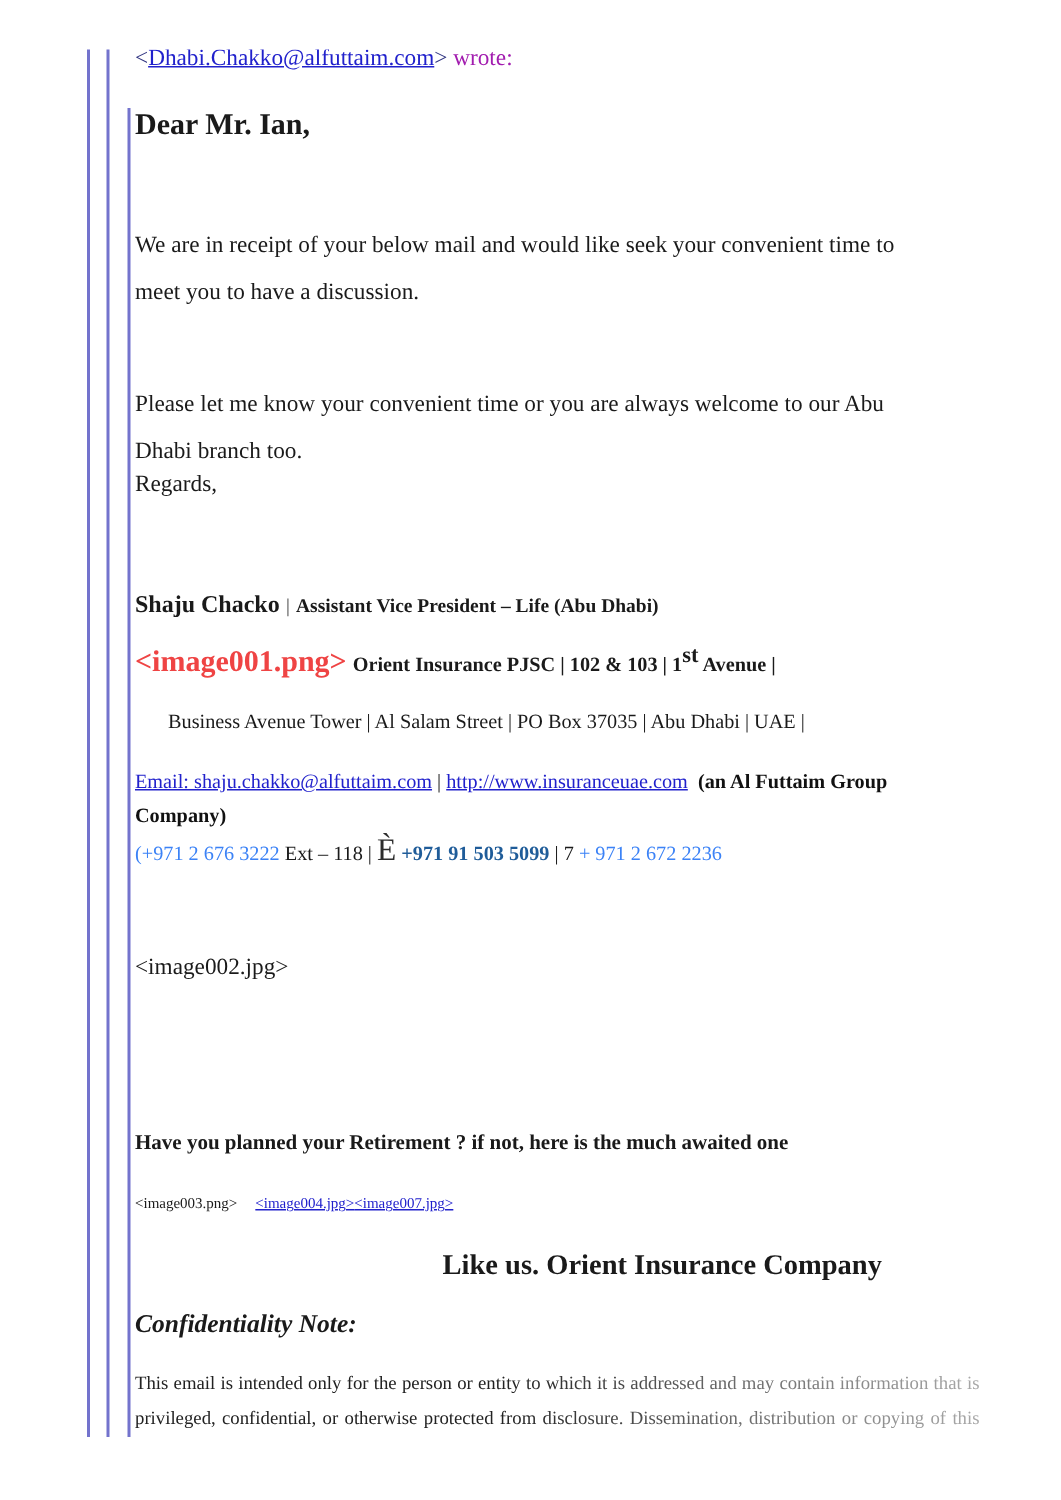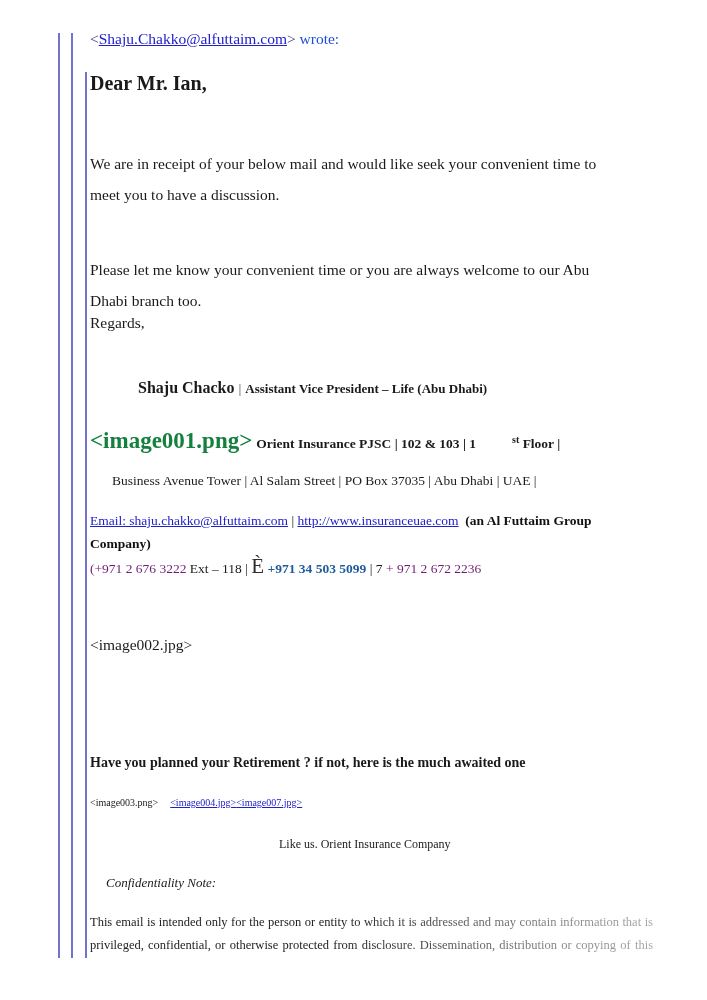--- a/index.html
+++ b/index.html
@@ -11,102 +11,102 @@
   .abs{position:absolute;}
   
   .qline{position:absolute;width:2px;background:#7373cd;}
   #qline1{left:58px;top:33px;height:925px;}
   #qline2{left:71px;top:33px;height:925px;}
   #qline3{left:85px;top:72px;height:886px;}
   
   .clip{left:90px;top:33px;height:20px;width:420px;overflow:hidden;}
   .clip-inner{margin-top:-8px;font-size:15.5px;line-height:27px;white-space:nowrap;}
   .bracket{color:#2f3380;}
-  .wrote{color:#1d4ed8;}
+  .wrote{color:#a21caf;}
   a.lnk{color:#2121cc;text-decoration:underline;cursor:pointer;}
   
   .greeting{left:90px;top:72px;font-size:20px;font-weight:bold;line-height:22px;}
   .para{left:90px;width:535px;font-size:15.5px;line-height:31px;}
   #para1{top:148px;}
   #para2{top:210px;margin-top:44px;}
   #regards{left:90px;top:312px;font-size:15.5px;line-height:22px;}
   
-  .sigline1{left:90px;top:376px;line-height:24px;margin-left:48px;}
+  .sigline1{left:90px;top:392px;line-height:24px;}
   .sig-name{font-size:16px;font-weight:bold;}
   .sig-title{font-size:13px;font-weight:bold;}
   .pipe{color:#7a7a7a;}
   .sigline2{left:90px;top:428px;line-height:26px;}
-  .img001{font-size:23px;font-weight:bold;color:#15803d;}
+  .img001{font-size:20px;font-weight:bold;color:#ef4444;}
   .company{font-size:13.5px;font-weight:bold;}
-  sup{font-size:10px;vertical-align:super;line-height:0;margin-left:36px;}
+  sup{font-size:15px;vertical-align:super;line-height:0;}
   .address{left:90px;top:471px;font-size:13.5px;line-height:20px;margin-left:22px;}
   .emailblock{left:90px;top:509px;width:527px;font-size:13.5px;line-height:23px;}
   .grp{font-weight:bold;color:#111;}
   .phoneline{left:90px;top:553px;font-size:13.5px;line-height:26px;white-space:nowrap;}
-  .ltblue{color:#701a75;}
+  .ltblue{color:#3b82f6;}
   .mobile{color:#1f5c99;font-weight:bold;}
   .phone-sym{font-size:21px;color:#2d2d2d;}
   .bold{font-weight:normal;}
   
   #img002{left:90px;top:634px;font-size:15.5px;line-height:22px;}
   #headline{left:90px;top:753px;font-size:14px;font-weight:bold;line-height:20px;}
   #img003line{left:90px;top:792px;font-size:10px;line-height:22px;}
   .gap{display:inline-block;width:12px;}
-  #likeus{left:279px;top:834px;font-size:12px;font-weight:normal;line-height:20px;}
+  #likeus{left:295px;top:834px;font-size:19px;font-weight:bold;line-height:20px;}
   
-  #conf-title{left:106px;top:874px;font-size:13px;font-weight:normal;font-style:italic;line-height:18px;}
+  #conf-title{left:90px;top:874px;font-size:17px;font-weight:bold;font-style:italic;line-height:18px;}
   #conf-body{
     left:90px;top:911px;width:563px;font-size:12.5px;line-height:22.5px;
     text-align:justify;text-align-last:justify;color:#222;
   }
   
   #fade{
     left:330px;top:905px;width:377px;height:53px;pointer-events:none;
     background:linear-gradient(to right,rgba(255,255,255,0) 0%,rgba(255,255,255,.35) 45%,rgba(255,255,255,.7) 100%);
   }
   #bottom-white{left:90px;top:958px;width:617px;height:42px;background:#fff;}
 </style>
 </head>
 <body>
 
 <div id="qline1" class="qline"></div>
 <div id="qline2" class="qline"></div>
 <div id="qline3" class="qline"></div>
 
 <div class="abs clip">
   <div class="clip-inner">
-    <span class="bracket">&lt;</span><a class="lnk">Shaju.Chakko@alfuttaim.com</a><span class="bracket">&gt;</span><span class="wrote"> wrote:</span>
+    <span class="bracket">&lt;</span><a class="lnk">Dhabi.Chakko@alfuttaim.com</a><span class="bracket">&gt;</span><span class="wrote"> wrote:</span>
   </div>
 </div>
 
 <div class="abs greeting">Dear Mr. Ian,</div>
 
 <div id="para1" class="abs para">We are in receipt of your below mail and would like seek your convenient time to meet you to have a discussion.</div>
 <div id="para2" class="abs para">Please let me know your convenient time or you are always welcome to our Abu Dhabi branch too.</div>
 <div id="regards" class="abs">Regards,</div>
 
 <div class="abs sigline1">
   <span class="sig-name">Shaju Chacko</span>
   <span class="sig-title pipe">|</span>
   <span class="sig-title">Assistant Vice President – Life (Abu Dhabi)</span>
 </div>
 
 <div class="abs sigline2">
   <span class="img001">&lt;image001.png&gt;</span>
-  <span class="company"><span>Orient Insurance PJSC | 102 &amp; 103 | 1</span><sup>st</sup><span> Floor |</span></span>
+  <span class="company"><span>Orient Insurance PJSC | 102 &amp; 103 | 1</span><sup>st</sup><span> Avenue |</span></span>
 </div>
 
 <div class="abs address">Business Avenue Tower | Al Salam Street | PO Box 37035 | Abu Dhabi | UAE |</div>
 
 <div class="abs emailblock">
   <a class="lnk">Email: shaju.chakko@alfuttaim.com</a><span> | </span><a class="lnk">http://www.insuranceuae.com</a><span class="grp">&nbsp; (an Al Futtaim Group Company)</span>
 </div>
 
 <div class="abs phoneline">
-  <span class="ltblue">(+971 2 676 3222 </span><span class="bold">Ext</span><span> – 118 | </span><span class="phone-sym">È</span><span class="mobile"> +971 34 503 5099</span><span> | </span><span>7 </span><span class="ltblue">+ 971 2 672 2236</span>
+  <span class="ltblue">(+971 2 676 3222 </span><span class="bold">Ext</span><span> – 118 | </span><span class="phone-sym">È</span><span class="mobile"> +971 91 503 5099</span><span> | </span><span>7 </span><span class="ltblue">+ 971 2 672 2236</span>
 </div>
 
 <div id="img002" class="abs">&lt;image002.jpg&gt;</div>
 
 <div id="headline" class="abs">Have you planned your Retirement ? if not, here is the much awaited one</div>
 
 <div id="img003line" class="abs">
   <span>&lt;image003.png&gt;</span><span class="gap"></span><a class="lnk">&lt;image004.jpg&gt;</a><a class="lnk">&lt;image007.jpg&gt;</a>
 </div>
 

